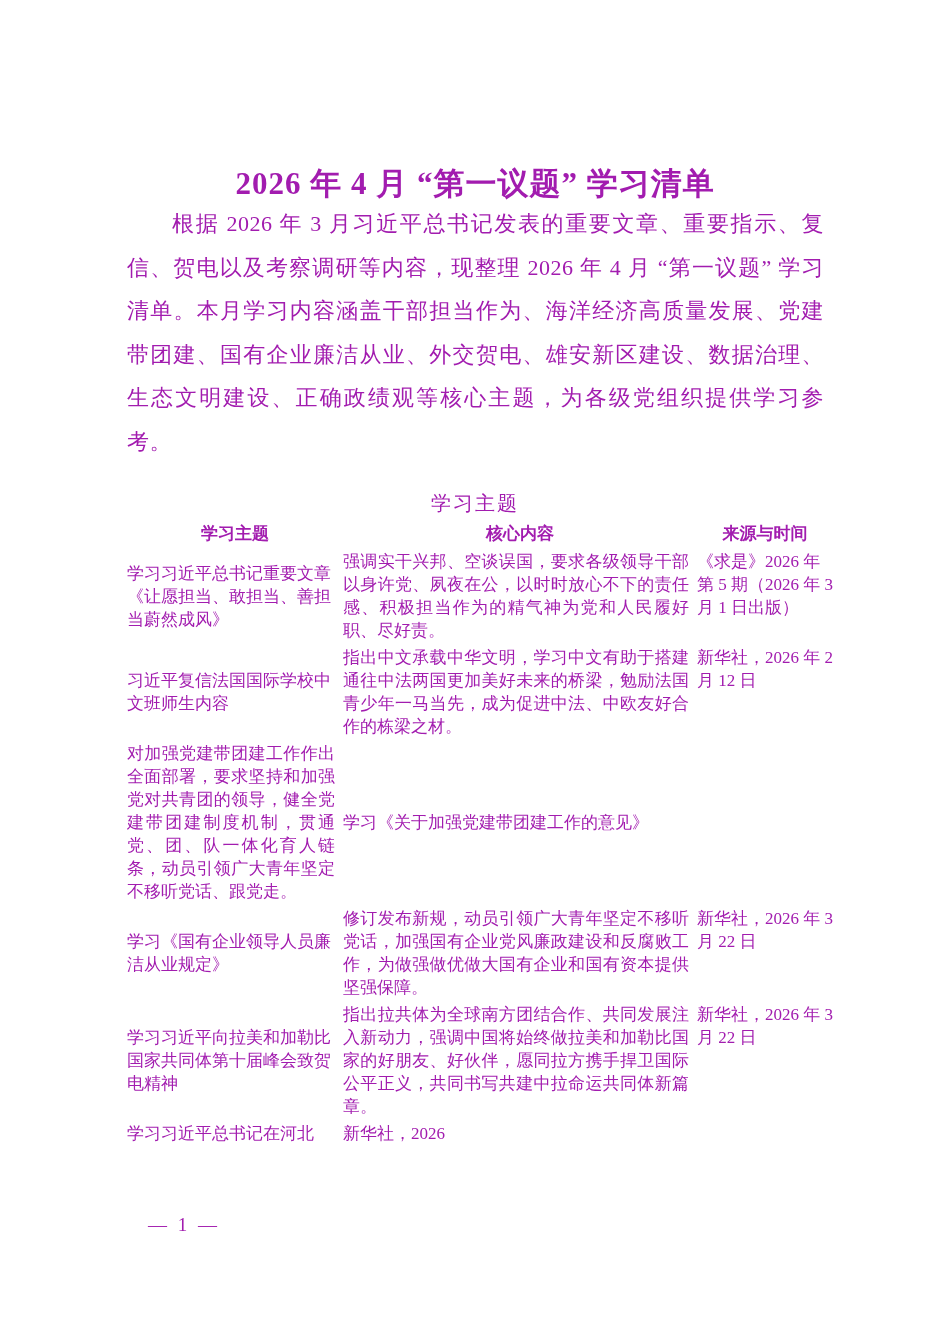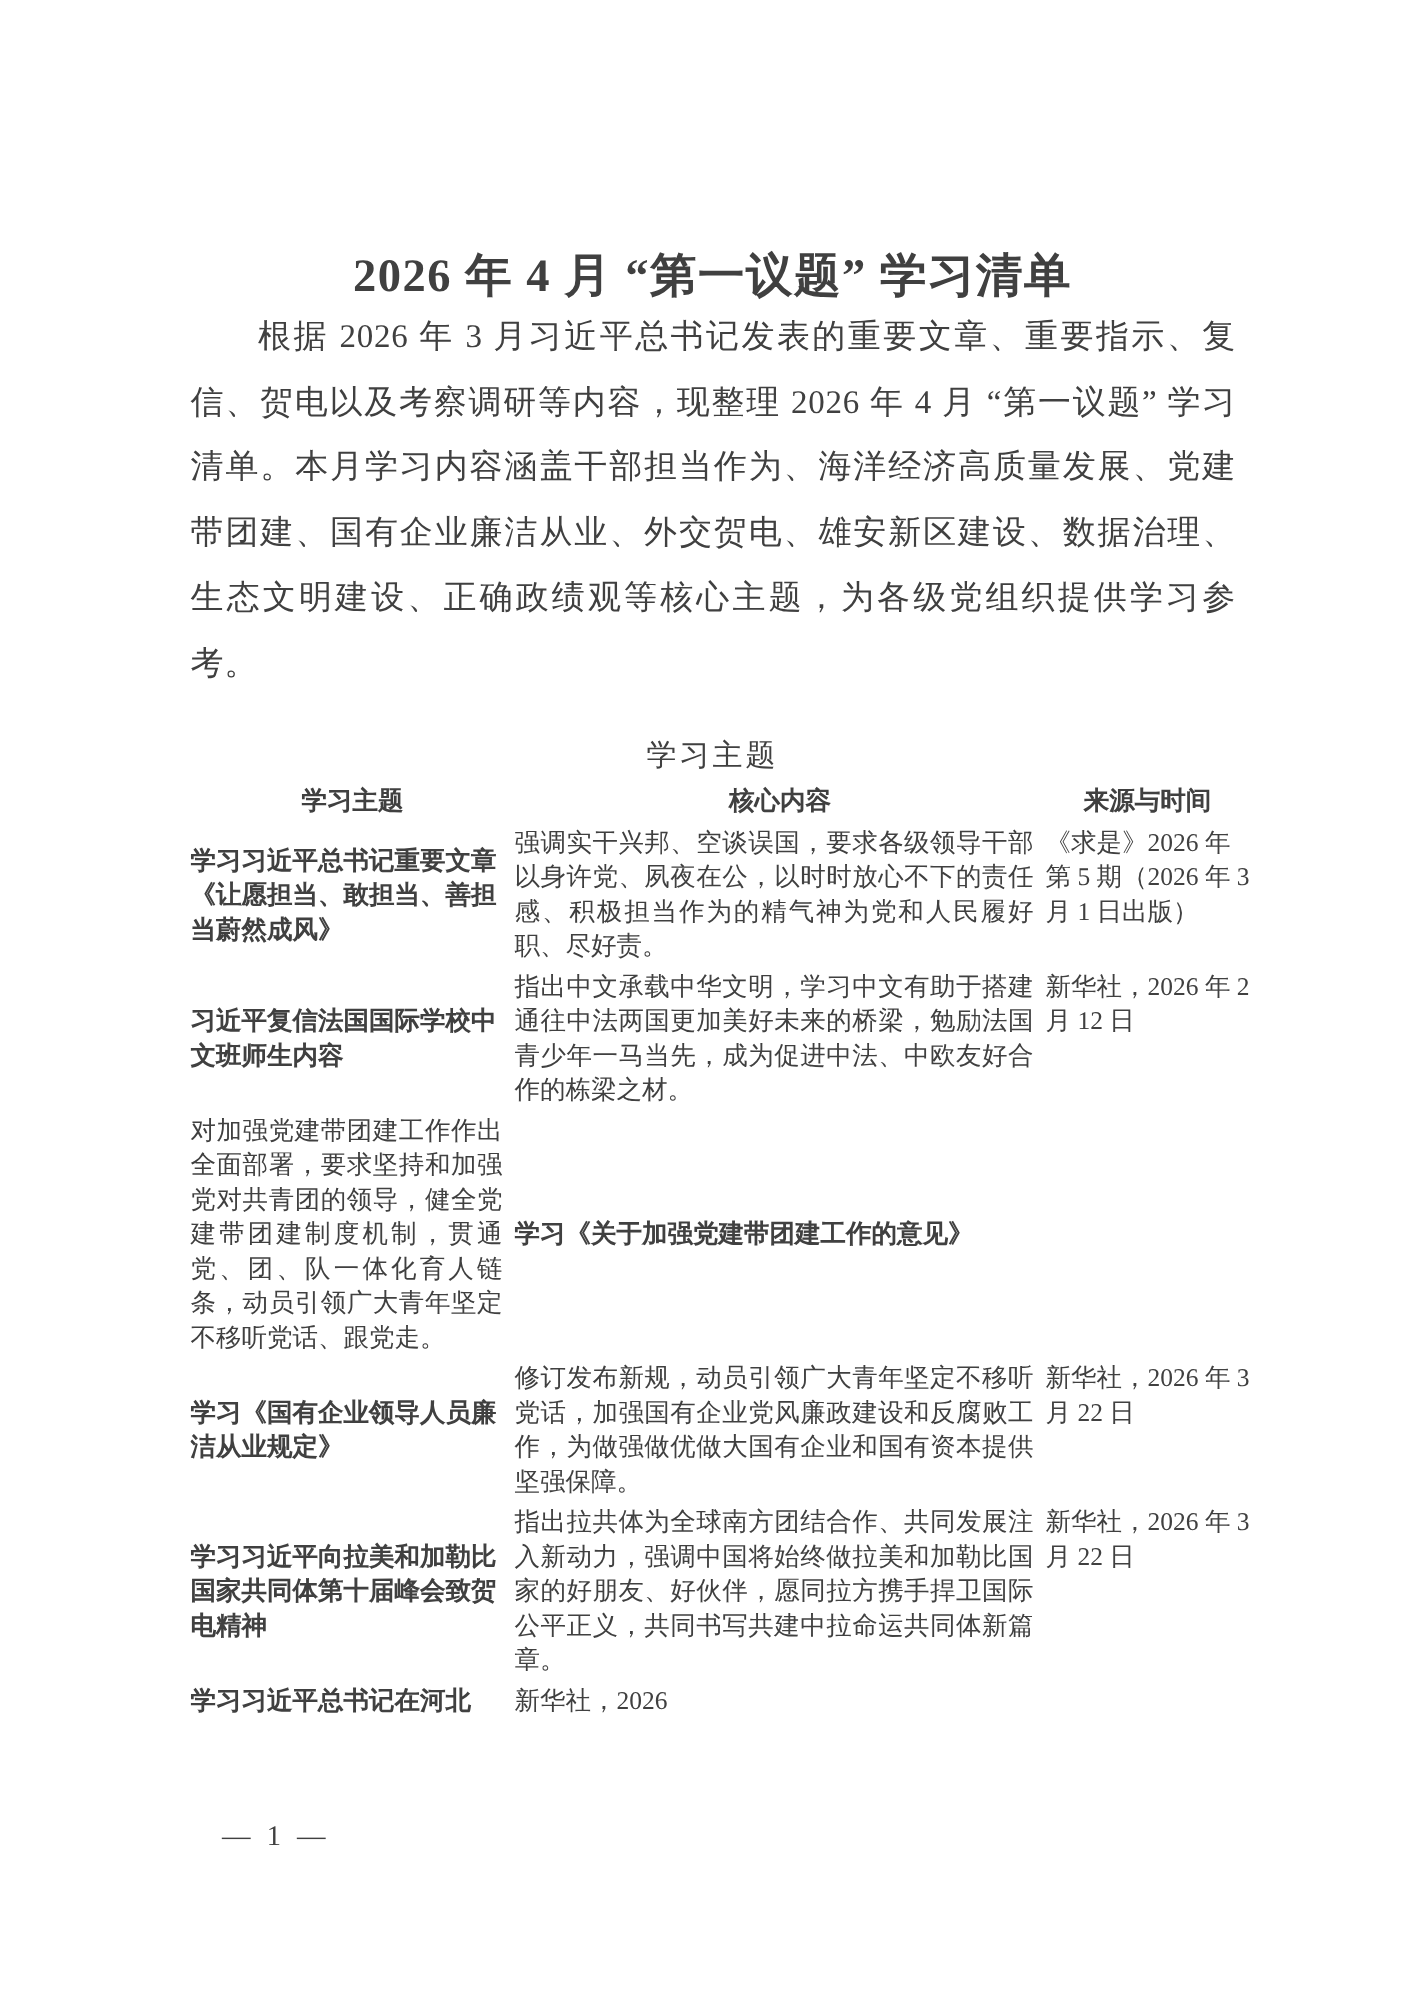--- a/index.html
+++ b/index.html
@@ -2,21 +2,21 @@
 <html><head>
 <meta charset="utf-8">
 <style>
   * { margin: 0; padding: 0; box-sizing: border-box; }
   html, body { background: #ffffff; }
   .page {
     position: relative;
     width: 950px;
     height: 1312px;
     background: #ffffff;
-    color: #404040;
+    color: #a21caf;
     font-family: "Liberation Serif", "DejaVu Serif", serif;
     overflow: hidden;
     margin: 0 auto;
   }
   .doc-title {
     position: absolute;
     top: 163px;
     left: 0;
     width: 100%;
     text-align: center;
@@ -61,21 +61,21 @@
     font-family: "Liberation Sans", "DejaVu Sans", sans-serif;
     font-weight: bold;
     font-size: 17px;
     line-height: 24px;
     margin-bottom: 2px;
   }
   .thead-row .hcell { text-align: center; }
   .cell { font-size: 17px; line-height: 23px; }
   .cell-topic {
     font-family: "Liberation Sans", "DejaVu Sans", sans-serif;
-    font-weight: bold;
+    font-weight: normal;
     display: flex;
     align-items: center;
     padding: 2px 6px 2px 0;
   }
   .cell-content {
     text-align: justify;
     padding: 2px 8px 2px 0;
   }
   .cell-source {
     display: flex;

